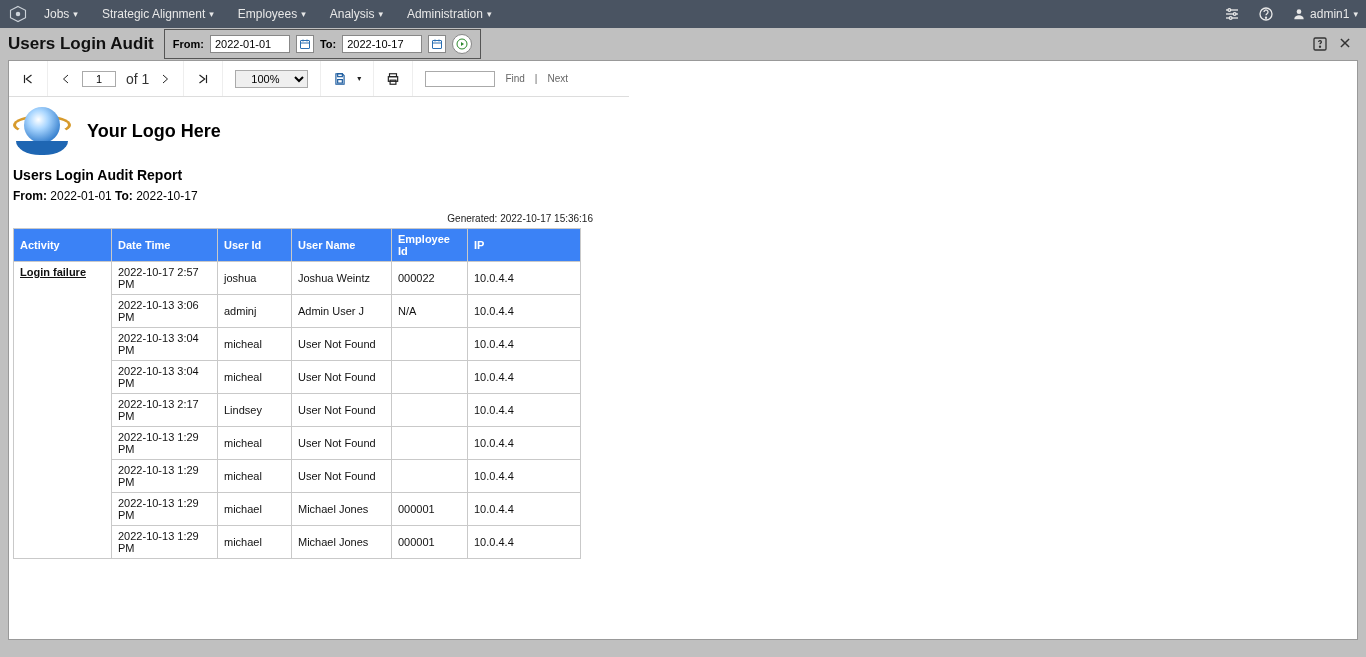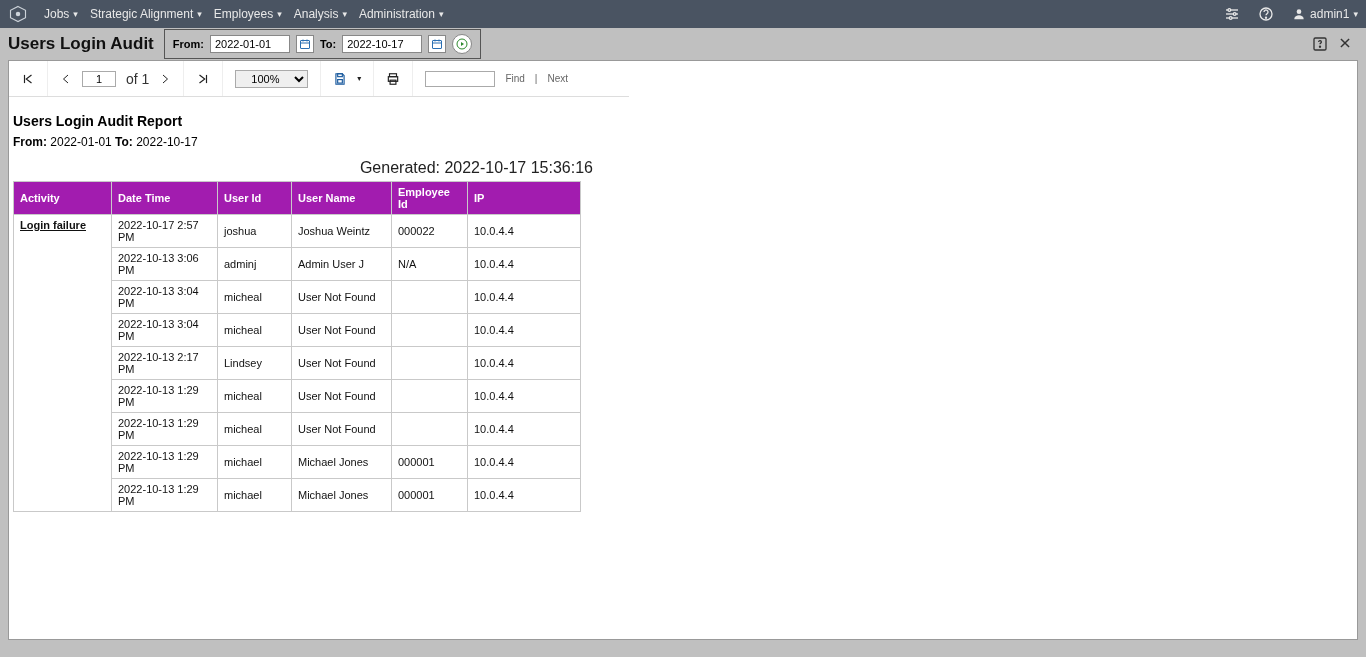--- a/index.html
+++ b/index.html
@@ -1,21 +1,21 @@
 <!DOCTYPE html>
 <html><head>
 <meta charset="utf-8">
 <style>
   * { box-sizing: border-box; margin: 0; padding: 0; }
   body { font-family: Arial, Helvetica, sans-serif; font-size: 12px; background: #c0c0c0; width: 1366px; height: 657px; overflow: hidden; }
 
   
   .topnav { background: #4a5462; height: 28px; display: flex; align-items: center; color: #e8e8e8; padding: 0 8px; }
   .brand-icon { width: 20px; height: 20px; margin-right: 16px; display:flex; align-items:center; justify-content:center; }
-  .nav-items { display: flex; gap: 12px; flex: 1; }
+  .nav-items { display: flex; gap: 24px; flex: 1; }
   .nav-item { display: flex; align-items: center; gap: 4px; cursor: pointer; font-size: 12px; }
   .nav-right { display: flex; align-items: center; gap: 18px; }
   .chev { font-size: 9px; }
 
   
   .filterbar { background: #c0c0c0; display:flex; align-items:center; padding: 1px 8px; gap: 10px; }
   .page-title { font-weight: bold; font-size: 17px; color:#111; }
   .filter-box { border: 1px solid #555; padding: 4px 8px; display:flex; align-items:center; gap:6px; background:#c0c0c0; }
   .filter-label { font-weight:bold; font-size:11px; }
   .date-input { width: 80px; font-size:11px; padding:2px 4px; border:1px solid #888; background:#fff; }
@@ -43,25 +43,25 @@
   .report-body { padding: 10px 4px; }
   .logo-row { display:flex; align-items:center; gap:16px; margin-bottom:12px; }
   .logo-shape { width:58px; height:48px; position:relative; }
   .logo-globe { width:36px; height:36px; border-radius:50%; background: radial-gradient(circle at 40% 35%, #fff 0%, #a9d6ff 30%, #2b77c9 80%); position:absolute; left:11px; top:0; }
   .logo-ring { width:58px; height:20px; border:3px solid #d79a2b; border-radius:50%; position:absolute; top:8px; left:0; border-bottom-color:transparent; }
   .logo-base { width:52px; height:14px; background:#1e66b3; border-radius:0 0 24px 24px / 0 0 14px 14px; position:absolute; bottom:0; left:3px; }
   .logo-text { font-size:18px; font-weight:bold; }
   .report-title { font-weight:bold; font-size:14px; margin: 6px 0; }
   .date-range-line { font-size:12px; margin-bottom:10px; }
   .date-range-line b { font-weight:bold; }
-  .generated { text-align:right; font-size:16px; color:#222; width:580px; margin-top:2px; }
+  .generated { text-align:right; font-size:10px; color:#222; width:580px; margin-top:2px; }
 
   
   table.data { border-collapse:collapse; width:568px; margin-top:4px; }
-  table.data th { background:#a21caf; color:#fff; font-weight:bold; font-size:11px; text-align:left; padding:4px 6px; border:1px solid #c9c9c9; }
+  table.data th { background:#3b82f6; color:#fff; font-weight:bold; font-size:11px; text-align:left; padding:4px 6px; border:1px solid #c9c9c9; }
   table.data td { font-size:11px; padding:4px 6px; border:1px solid #c9c9c9; color:#111; }
   .activity-cell { vertical-align:top; font-weight:bold;text-decoration:underline; }
 
   svg { display:block; }
 </style>
 </head>
 <body>
 
 <div class="topnav">
   <div class="brand-icon">
@@ -229,20 +229,28 @@
       </div>
       <div class="rpt-cell" style="border-right:none">
         <input class="find-input" style="">
         <span class="find-label">Find</span>
         <span class="find-label">|</span>
         <span class="find-label">Next</span>
       </div>
     </div>
 
     <div class="report-body">
+      <div class="logo-row">
+        <div class="logo-shape">
+          <div class="logo-ring"></div>
+          <div class="logo-globe"></div>
+          <div class="logo-base"></div>
+        </div>
+        <div class="logo-text">Your Logo Here</div>
+      </div>
       <div class="report-title">Users Login Audit Report</div>
       <div class="date-range-line">
         <b>From:</b>
         <span>2022-01-01</span>
         <b>To:</b>
         <span>2022-10-17</span>
       </div>
       <div class="generated">Generated: 2022-10-17 15:36:16</div>
 
       <table class="data">

